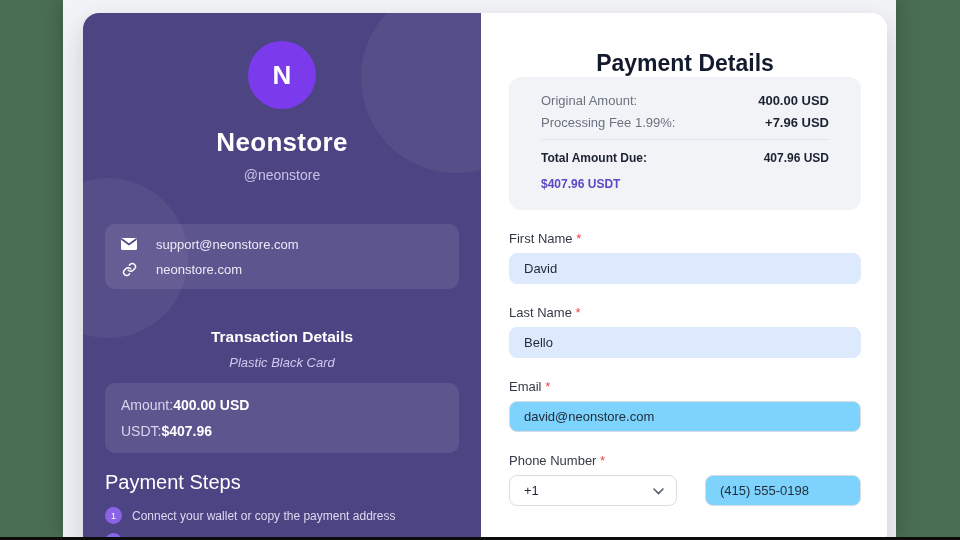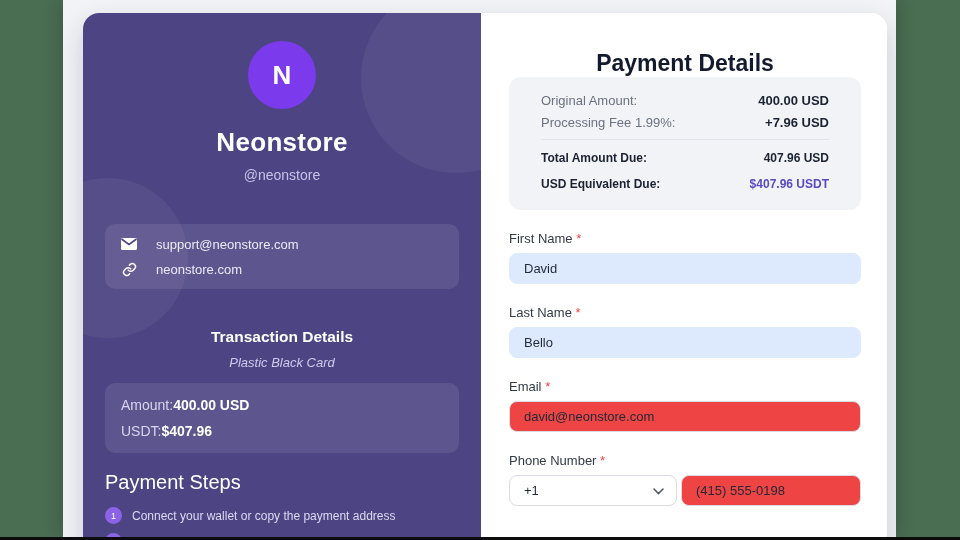--- a/index.html
+++ b/index.html
@@ -58,28 +58,28 @@
   .sum-row .val { font-weight:bold; color:#1b2232; }
   .sum-div { border-top:1px solid #e1e4ea; margin:6px 0 5px; }
   .sum-total { display:flex; justify-content:space-between; align-items:center; height:26px; font-size:12px; }
   .sum-total .lbl { font-weight:bold; color:#1b2232; }
   .sum-total .val { font-weight:bold; color:#1b2232; }
   .sum-total .val.hl { color:#5b48c2; }
 
   .fgroup { margin-top:21px; }
   .flabel { font-size:13px; color:#333a46; margin-bottom:7px; }
   .req { color:#ef4444; }
-  .tinput { width:100%; height:31px; border-radius:8px; border:1px solid #d9dde3; background:#ef4444;
+  .tinput { width:100%; height:31px; border-radius:8px; border:1px solid #d9dde3; background:#7dd3fc;
             padding:0 14px; font-size:13px; color:#1f2937; font-family:"Liberation Sans",sans-serif; outline:none; }
   .tinput.filled { background:#ddeafd; border-color:#ddeafd; }
   .phone-row { display:flex; gap:4px; }
   .pselect { width:168px; height:31px; border-radius:8px; border:1px solid #d9dde3; background:#fff;
              padding:0 12px 0 14px; font-size:13px; color:#1f2937; display:flex; align-items:center;
              justify-content:space-between; cursor:pointer; }
-  .phone-row .tinput { flex:1; }
+  .phone-row .tinput { flex:1;margin-left:24px; }
 </style>
 </head>
 <body>
 
 <div class="backdrop">
   <div class="page">
     <div class="card">
 
       <div class="panel">
         <div class="deco a"></div>
@@ -150,21 +150,20 @@
           <div class="sum-row">
             <span class="lbl">Processing Fee 1.99%:</span>
             <span class="val">+7.96 USD</span>
           </div>
           <div class="sum-div"></div>
           <div class="sum-total">
             <span class="lbl">Total Amount Due:</span>
             <span class="val">407.96 USD</span>
           </div>
           <div class="sum-total">
-            <span class="lbl">USD Equivalent Due:</span>
             <span class="val hl">$407.96 USDT</span>
           </div>
         </div>
 
         <div class="fgroup">
           <div class="flabel">
             <span>First Name</span>
             <span class="req">*</span>
           </div>
           <input class="tinput filled" type="text" value="David" style="">

